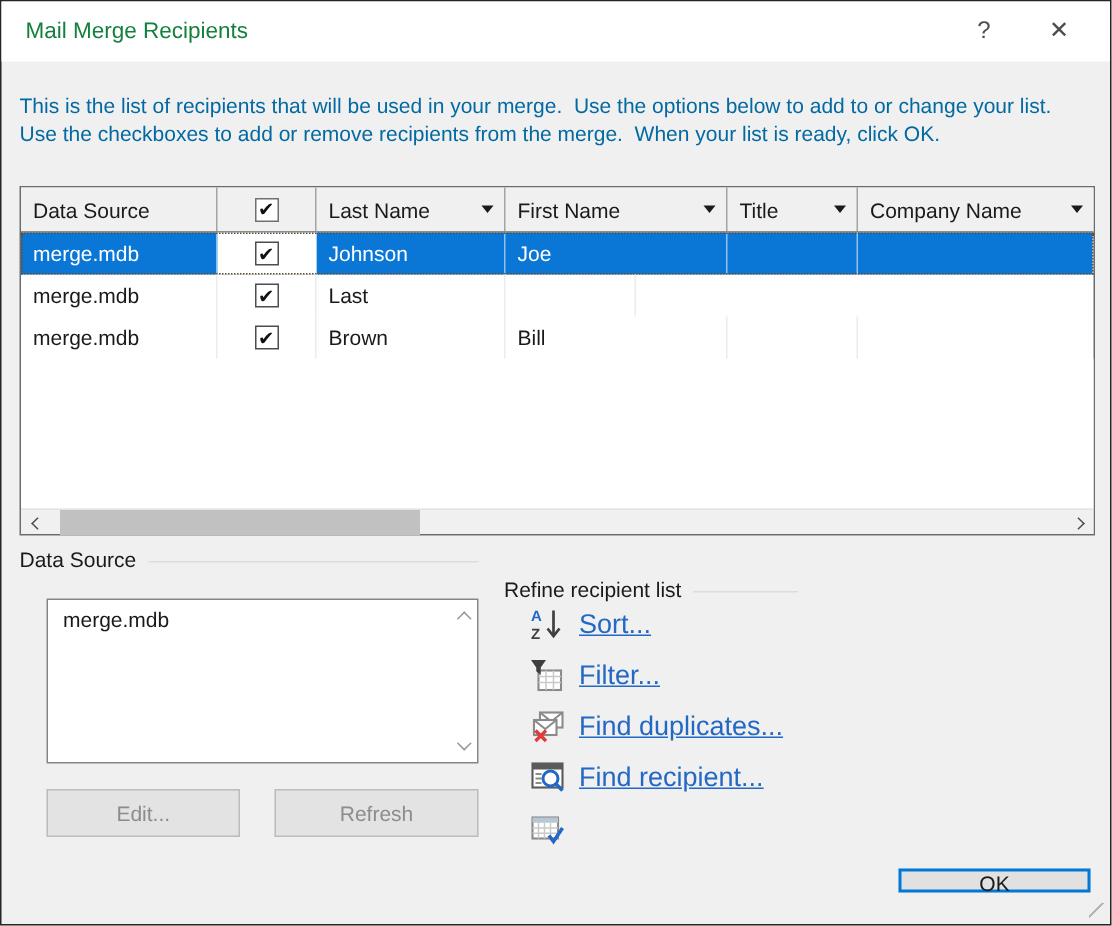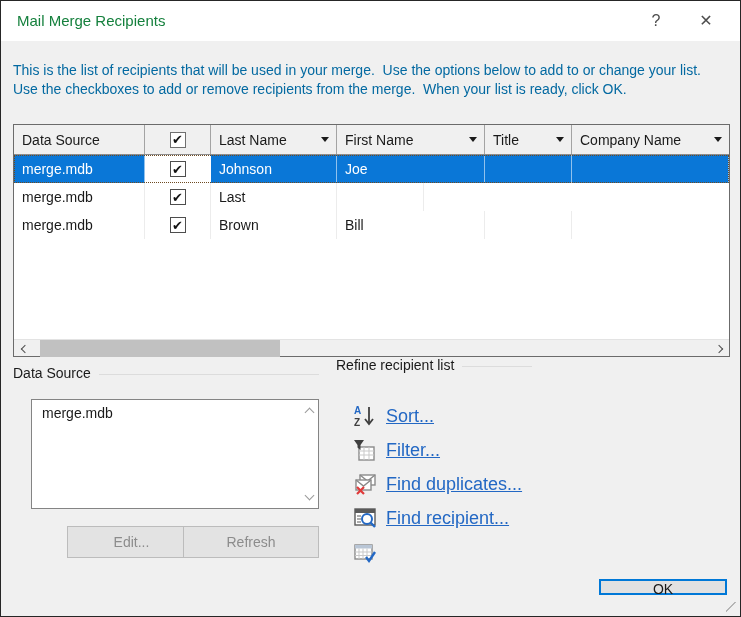--- a/index.html
+++ b/index.html
@@ -64,37 +64,37 @@
   .chev.w { transform:rotate(135deg); margin-left:3px; }
   .chev.e { transform:rotate(-45deg); margin-right:3px; }
   .chev.n { transform:rotate(-135deg); margin-top:3px; }
   .chev.s { transform:rotate(45deg); margin-bottom:3px; }
   .hs-thumb { position:absolute; left:26px; top:0; width:240px; height:17px; background:#c1c1c1; }
 
   
   .group-label { position:absolute; display:flex; align-items:center; font-size:14px; color:#1a1a1a; }
   .group-label .etch { flex:1; height:1px; background:#dcdcdc; margin-left:8px; margin-top:2px; }
   .gl-ds { left:12px; top:364px; width:306px; }
-  .gl-refine { left:335px; top:356px; width:196px;justify-content:flex-end; }
+  .gl-refine { left:335px; top:384px; width:196px;justify-content:flex-end; }
 
   
   .listbox { position:absolute; left:30px; top:398px; width:288px; height:110px;
              background:#fff; border:1px solid #848484; }
   .lb-item { padding:5px 10px; font-size:14px; color:#1a1a1a; }
   .lb-scroll { position:absolute; top:0; right:0; bottom:0; width:18px; background:#fff; }
   .lb-arrow { position:absolute; left:0; width:18px; height:18px; display:flex; align-items:center; justify-content:center; }
   .lb-arrow .chev { border-color:#9a9a9a; width:7px; height:7px; }
   .lb-arrow.up { top:2px; } .lb-arrow.down { bottom:2px; }
 
   
   .btn { position:absolute; font-size:14px; text-align:center; border:1px solid #b0b0b0;
          background:#e1e1e1; color:#1a1a1a; cursor:default;
          font-family:"Liberation Sans","DejaVu Sans",sans-serif; }
   .btn.disabled { color:#8c8c8c; border-color:#bcbcbc; background:#e3e3e3; }
-  .btn-edit    { left:30px;  top:525px; width:129px; height:32px;margin-left:36px; }
+  .btn-edit    { left:30px;  top:525px; width:129px; height:32px; }
   .btn-refresh { left:182px; top:525px; width:136px; height:32px; }
   .btn-ok      { left:598px; top:578px; width:128px; height:16px; border:2px solid #0078d7; }
 
   
   .links { position:absolute; left:352px; top:398px; }
   .linkrow { display:flex; align-items:center; height:34px; }
   .linkrow .ic { width:24px; height:24px; margin-right:9px; flex:none; }
   .linkrow a { font-size:18px; color:#2368c4; text-decoration:underline; cursor:pointer; }
 
   .grip { position:absolute; right:3px; bottom:3px; width:11px; height:11px;

